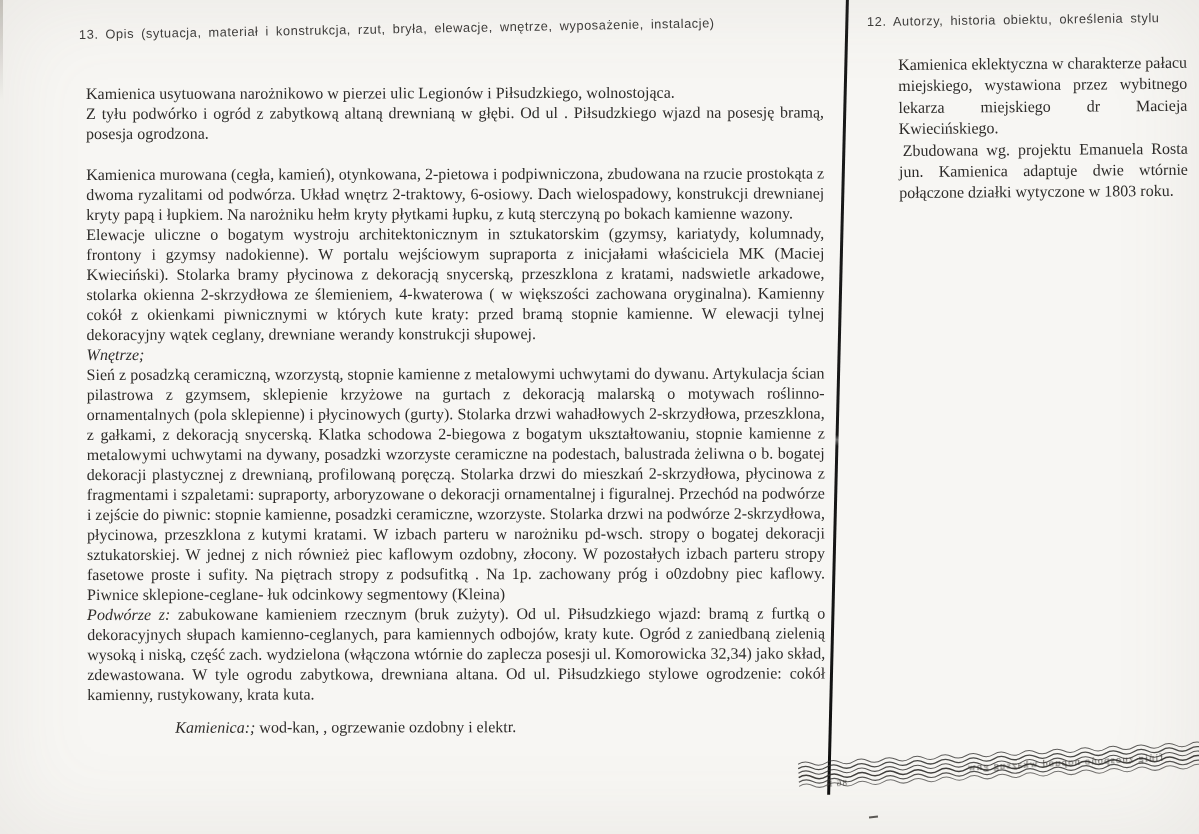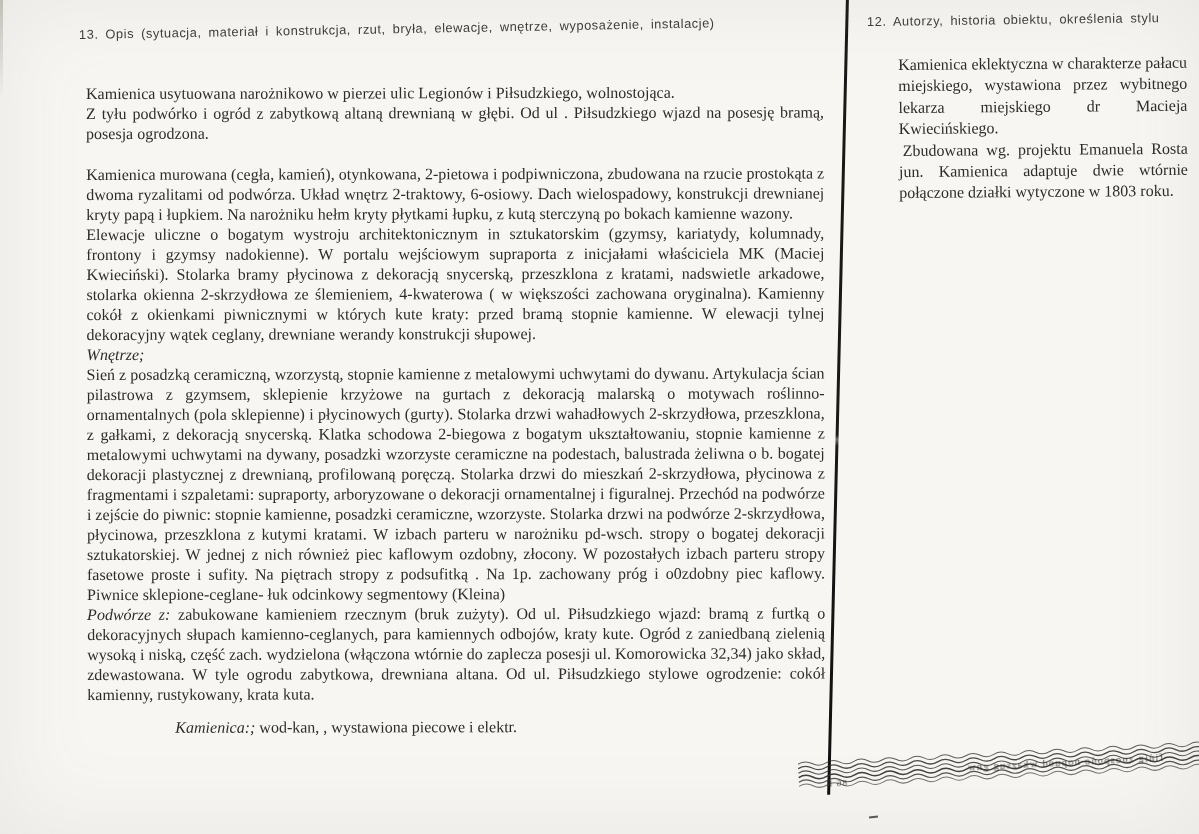--- a/index.html
+++ b/index.html
@@ -86,21 +86,21 @@
   <div class="hdr hdr-left">13. Opis (sytuacja, materiał i konstrukcja, rzut, bryła, elewacje, wnętrze, wyposażenie, instalacje)</div>
 
   <div class="body-left">
     <p>Kamienica usytuowana narożnikowo w pierzei ulic Legionów i Piłsudzkiego, wolnostojąca.</p>
     <p>Z tyłu podwórko i ogród z zabytkową altaną drewnianą w głębi. Od ul . Piłsudzkiego wjazd na posesję bramą, posesja ogrodzona.</p>
     <p class="gap">Kamienica murowana (cegła, kamień), otynkowana, 2-pietowa i podpiwniczona, zbudowana na rzucie prostokąta z dwoma ryzalitami od podwórza. Układ wnętrz 2-traktowy, 6-osiowy. Dach wielospadowy, konstrukcji drewnianej kryty papą i łupkiem. Na narożniku hełm kryty płytkami łupku, z kutą sterczyną po bokach kamienne wazony.</p>
     <p>Elewacje uliczne o bogatym wystroju architektonicznym in sztukatorskim (gzymsy, kariatydy, kolumnady, frontony i gzymsy nadokienne). W portalu wejściowym supraporta z inicjałami właściciela MK (Maciej Kwieciński). Stolarka bramy płycinowa z dekoracją snycerską, przeszklona z kratami, nadswietle arkadowe, stolarka okienna 2-skrzydłowa ze ślemieniem, 4-kwaterowa ( w większości zachowana oryginalna). Kamienny cokół z okienkami piwnicznymi w których kute kraty: przed bramą stopnie kamienne. W elewacji tylnej dekoracyjny wątek ceglany, drewniane werandy konstrukcji słupowej.</p>
     <p class="it">Wnętrze;</p>
     <p>Sień z posadzką ceramiczną, wzorzystą, stopnie kamienne z metalowymi uchwytami do dywanu. Artykulacja ścian pilastrowa z gzymsem, sklepienie krzyżowe na gurtach z dekoracją malarską o motywach roślinno-ornamentalnych (pola sklepienne) i płycinowych (gurty). Stolarka drzwi wahadłowych 2-skrzydłowa, przeszklona, z gałkami, z dekoracją snycerską. Klatka schodowa 2-biegowa z bogatym ukształtowaniu, stopnie kamienne z metalowymi uchwytami na dywany, posadzki wzorzyste ceramiczne na podestach, balustrada żeliwna o b. bogatej dekoracji plastycznej z drewnianą, profilowaną poręczą. Stolarka drzwi do mieszkań 2-skrzydłowa, płycinowa z fragmentami i szpaletami: supraporty, arboryzowane o dekoracji ornamentalnej i figuralnej. Przechód na podwórze i zejście do piwnic: stopnie kamienne, posadzki ceramiczne, wzorzyste. Stolarka drzwi na podwórze 2-skrzydłowa, płycinowa, przeszklona z kutymi kratami. W izbach parteru w narożniku pd-wsch. stropy o bogatej dekoracji sztukatorskiej. W jednej z nich również piec kaflowym ozdobny, złocony. W pozostałych izbach parteru stropy fasetowe proste i sufity. Na piętrach stropy z podsufitką . Na 1p. zachowany próg i o0zdobny piec kaflowy. Piwnice sklepione-ceglane- łuk odcinkowy segmentowy (Kleina)</p>
     <p><span class="it">Podwórze z:</span> <span>zabukowane kamieniem rzecznym (bruk zużyty). Od ul. Piłsudzkiego wjazd: bramą z furtką o dekoracyjnych słupach kamienno-ceglanych, para kamiennych odbojów, kraty kute. Ogród z zaniedbaną zielenią wysoką i niską, część zach. wydzielona (włączona wtórnie do zaplecza posesji ul. Komorowicka 32,34) jako skład, zdewastowana. W tyle ogrodu zabytkowa, drewniana altana. Od ul. Piłsudzkiego stylowe ogrodzenie: cokół kamienny, rustykowany, krata kuta.</span></p>
-    <p class="instal"><span class="it">Kamienica:;</span> <span>wod-kan,  , wystawiona piecowe i elektr.</span></p>
+    <p class="instal"><span class="it">Kamienica:;</span> <span>wod-kan,  , ogrzewanie ozdobny i elektr.</span></p>
   </div>
 
   <div class="spine"></div>
 
   <div class="hdr hdr-right">12. Autorzy, historia obiektu, określenia stylu</div>
 
   <div class="body-right">
     <p>Kamienica eklektyczna w charakterze pałacu miejskiego, wystawiona przez wybitnego lekarza miejskiego dr Macieja Kwiecińskiego.</p>
     <p class="ind">Zbudowana wg. projektu Emanuela Rosta jun. Kamienica adaptuje dwie wtórnie połączone działki wytyczone w 1803 roku.</p>
   </div>

